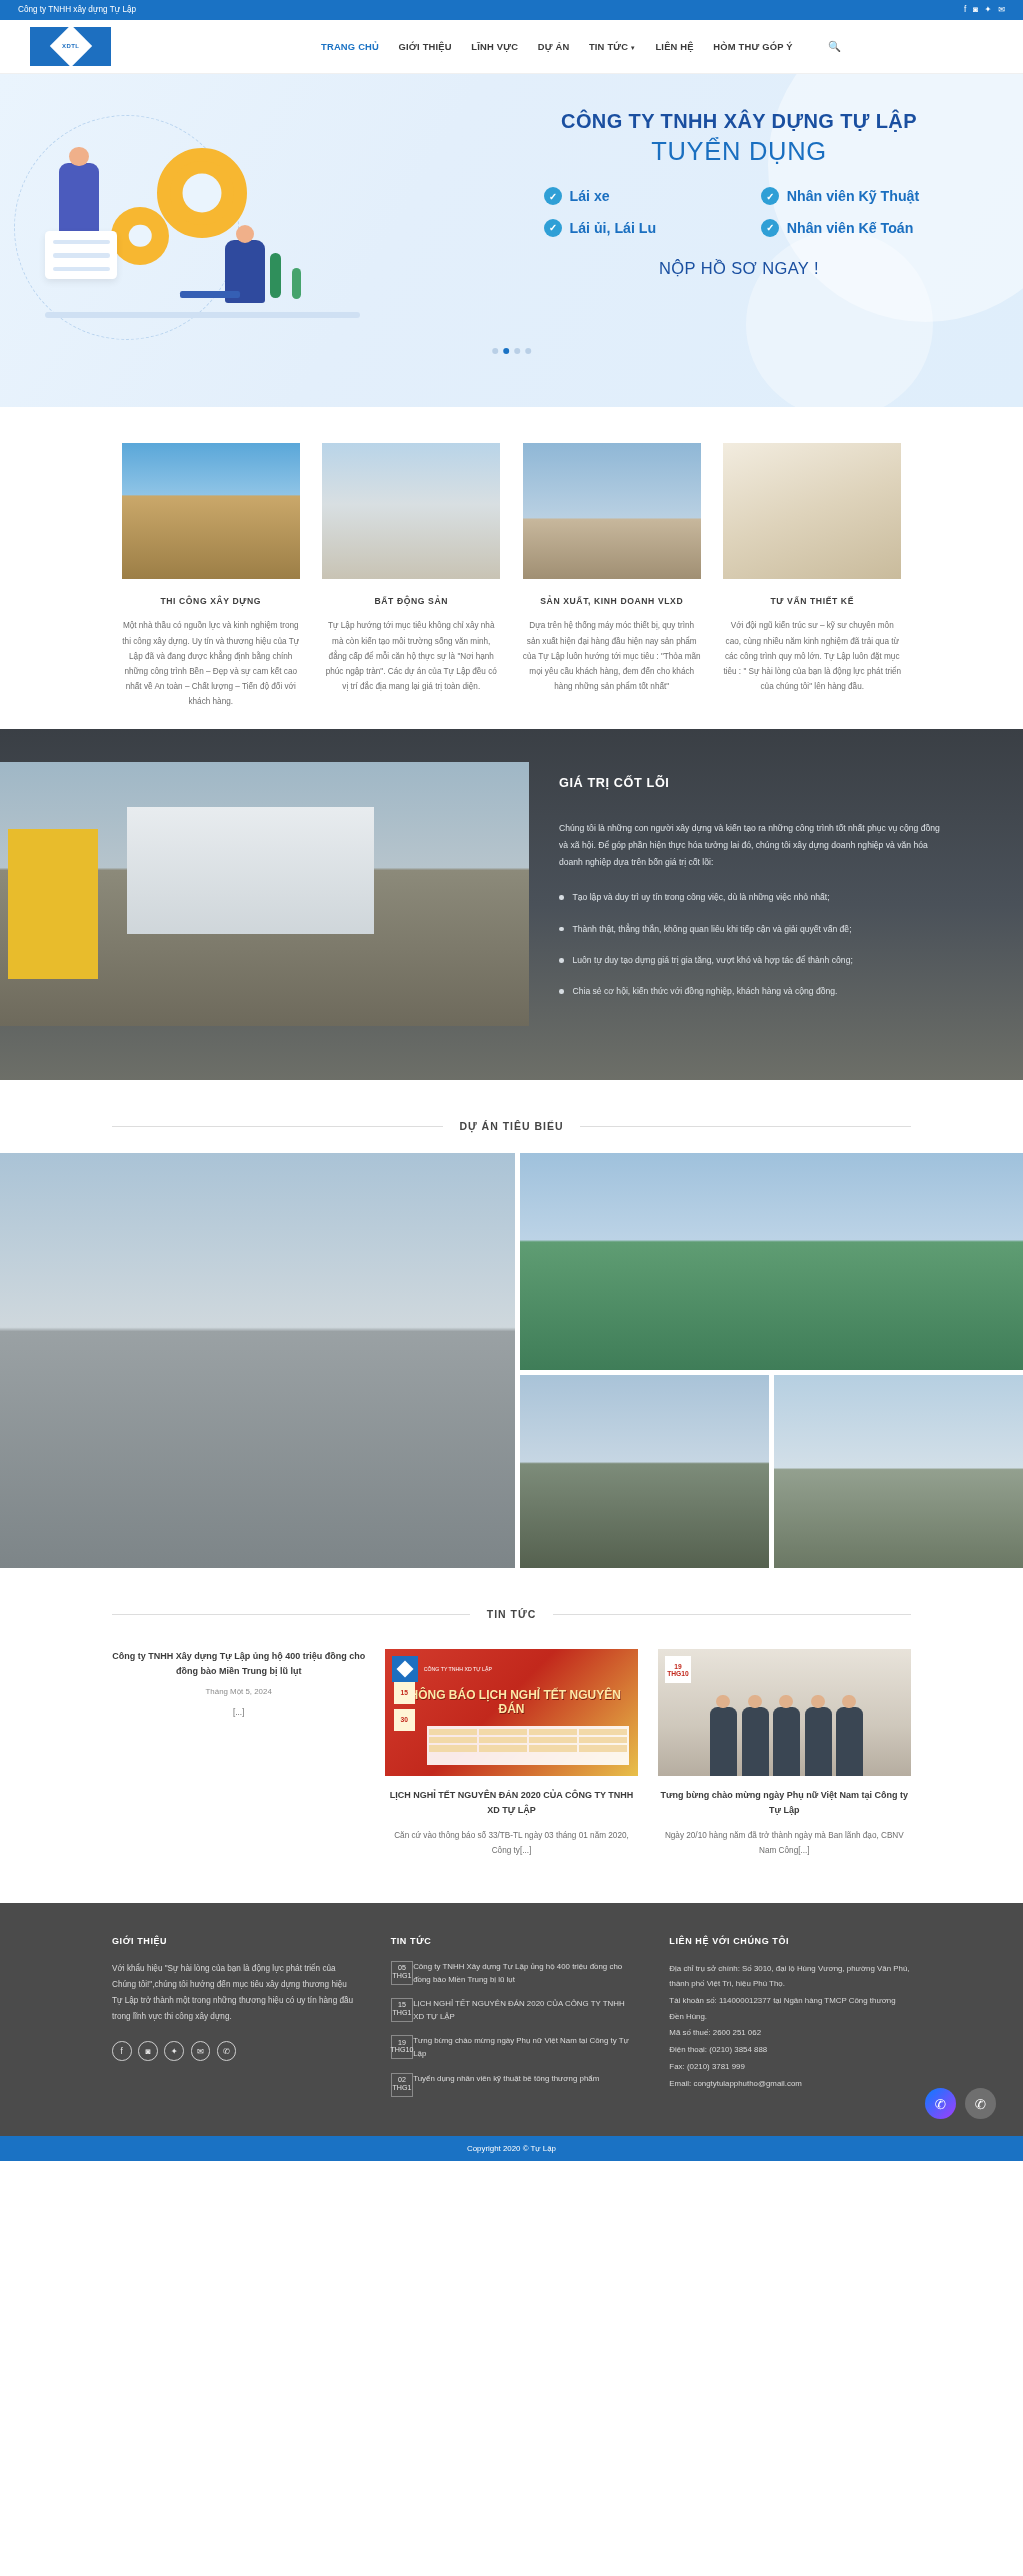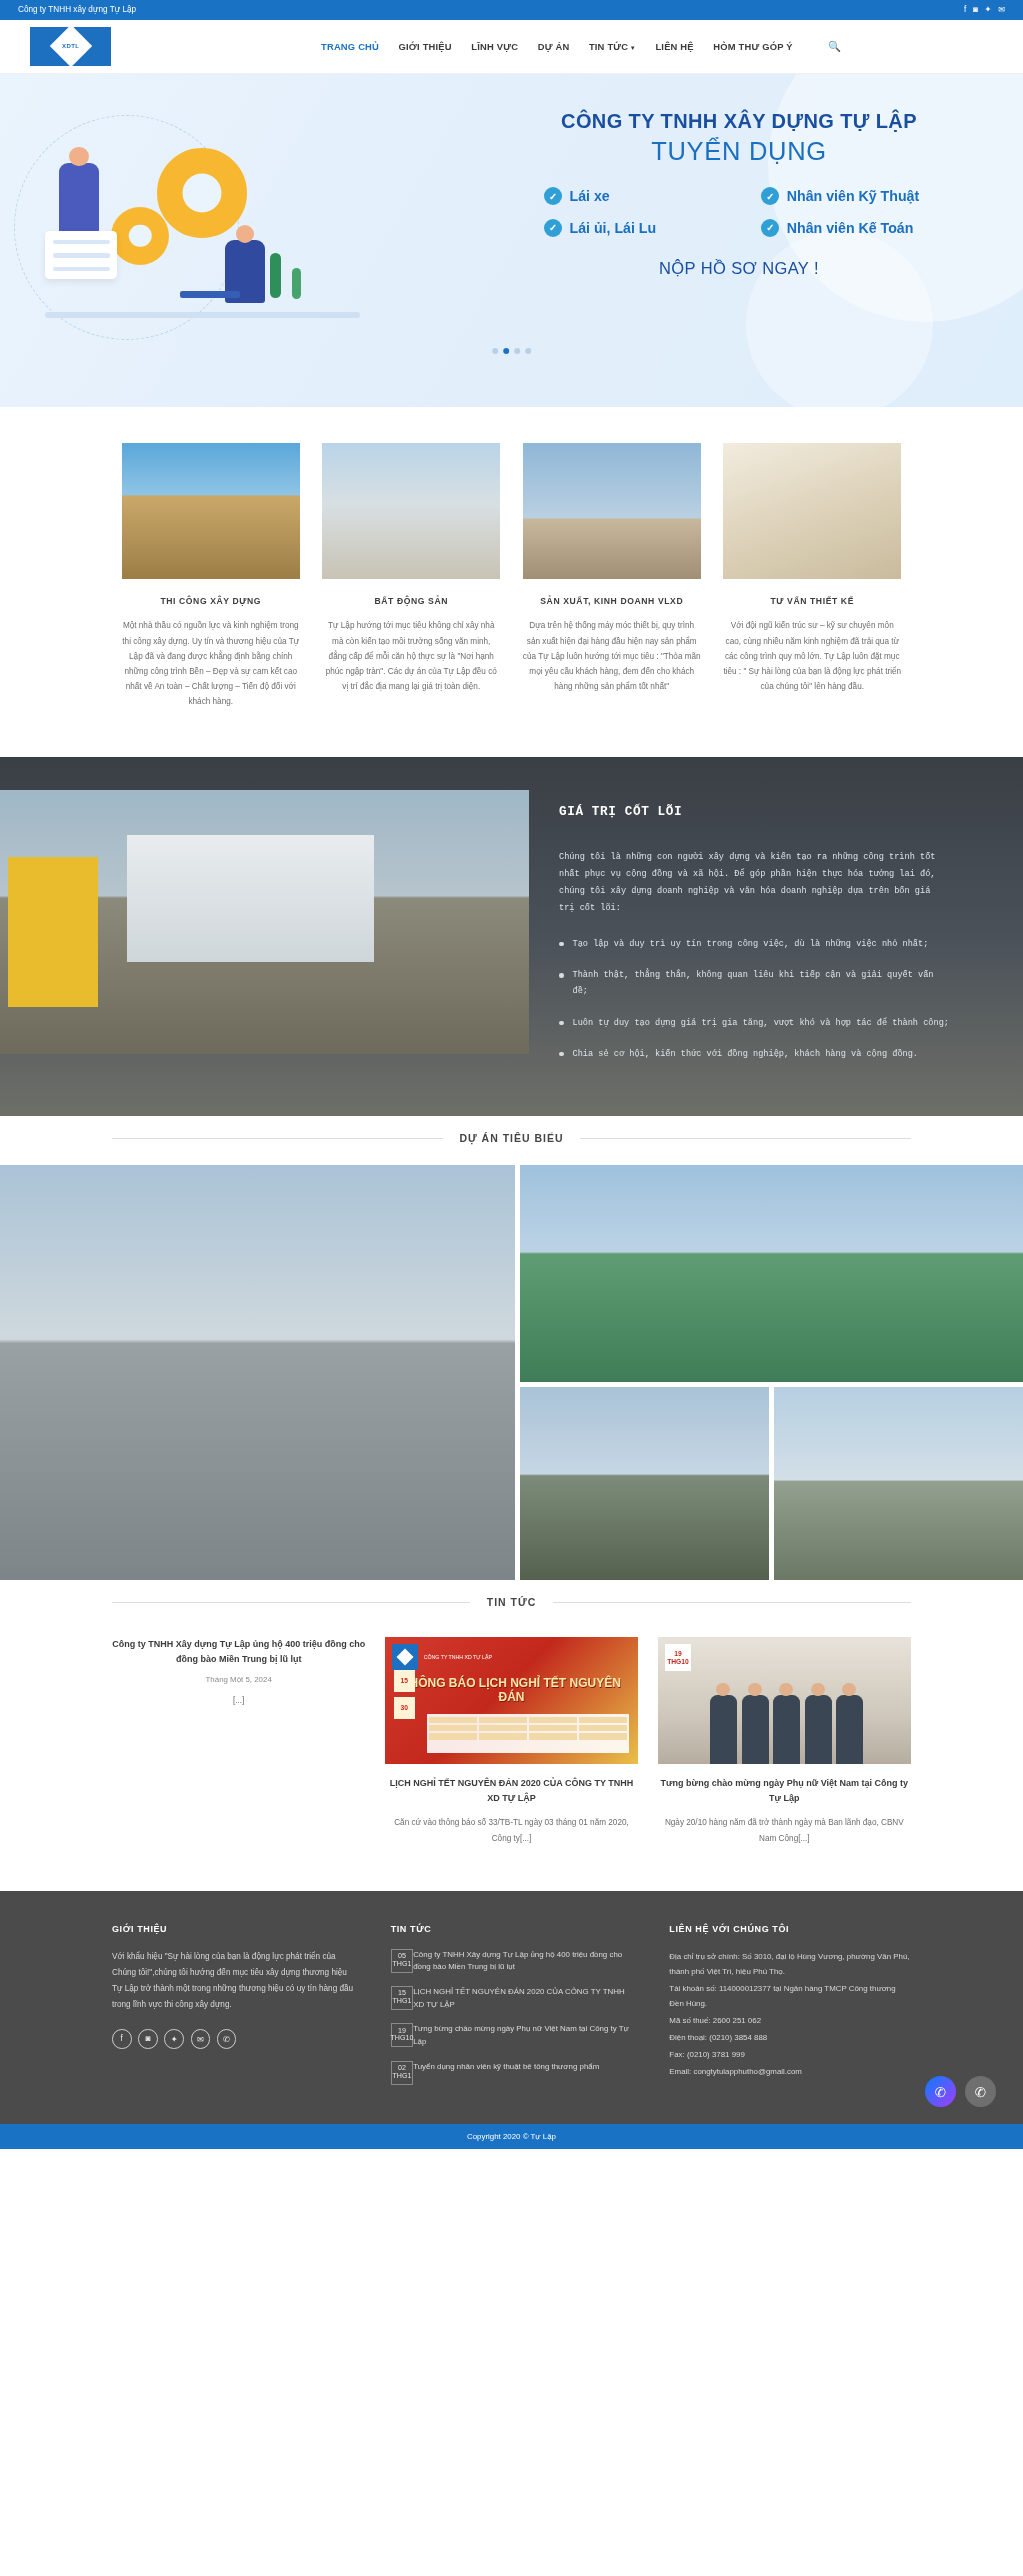--- a/index.html
+++ b/index.html
@@ -193,21 +193,21 @@
   }
   .hero-dots i.on { background: #1a72c4; }
   .hero-foot {
     height: 24px; background: #dfeefb;
     display: flex; align-items: center; justify-content: space-between;
     padding: 0 22.5px; font-size: 7.9px; color: #2b4d72;
   }
   
   .services {
     display: flex; gap: 22.5px; justify-content: center;
-    padding: 36px 112px 48px;
+    padding: 36px 112px 20px;
   }
   .svc { width: 178px; }
   .svc-img { width: 100%; height: 136px; background-size: cover; background-position: center; }
   .svc-title {
     margin-top: 16.5px; text-align: center;
     font-size: 8.6px; font-weight: bold; letter-spacing: 0.6px;
     color: #3c3c3c; line-height: 1.5;
   }
   .svc-text {
     margin-top: 10.5px; font-size: 8.2px; line-height: 1.85;
@@ -215,23 +215,22 @@
   }
   
   .img-excavator { background: linear-gradient(180deg,#5aa7d9 0%,#8fc4e6 38%,#caa86a 39%,#9c7e46 100%); }
   .img-houses    { background: linear-gradient(180deg,#b9d4e8 0%,#d8dfe2 45%,#c8c3b4 100%); }
   .img-blueprint { background: linear-gradient(160deg,#f2ecdf 0%,#ded3bb 50%,#c9bb9c 100%); }
   .img-factory   { background: linear-gradient(180deg,#8fb7d6 0%,#b9d0e2 55%,#c7b79c 56%,#a08f73 100%); }
   
   .core {
     position: relative;
     background: linear-gradient(180deg,#3a3f45 0%,#4a5159 50%,#6d6f68 100%);
-    padding: 33px 0 39px;
+    padding: 33px 0 54px;
     min-height: 333px;
-    font-family: Liberation Mono, monospace;
   }
   .core-wrap { display: flex; gap: 30px; padding: 0 0 0 0; }
   .core-photo {
     width: 529px; height: 264px; margin-left: 0;
     background: linear-gradient(180deg,#9fb7c6 0%,#b6c4cc 40%,#8c8a7a 41%,#6e6a5c 100%);
     position: relative; overflow: hidden;
   }
   .core-photo .bld {
     position: absolute; left: 127px; top: 45px; width: 247px; height: 127px;
     background: linear-gradient(180deg,#e8ecef 0%,#cfd6da 100%);
@@ -251,21 +250,21 @@
     position: relative; padding-left: 13.5px; margin-bottom: 15px;
     font-size: 8.6px; line-height: 1.9; color: #dfe4e8;
   }
   .core-list li::before {
     content: ""; position: absolute; left: 0; top: 6px;
     width: 4.5px; height: 4.5px; border-radius: 50%; background: #d6dce1;
   }
   
   .section-head {
     display: flex; align-items: center; justify-content: center;
-    gap: 16.5px; padding: 16px 112px 21px;
+    gap: 16.5px; padding: 40px 112px 21px;
   }
   .section-head .line { flex: 1; height: 0.7px; background: #ddd; }
   .section-head h2 {
     font-size: 10.5px; font-weight: bold; letter-spacing: 1px; color: #444;
     white-space: nowrap;
   }
   .gallery { display: flex; gap: 4.5px; padding: 0 0 0 0; }
   .gallery .col-l { width: 515px; }
   .gallery .col-r { flex: 1; display: flex; flex-direction: column; gap: 4.5px; }
   .gal-img { background-size: cover; background-position: center; }

